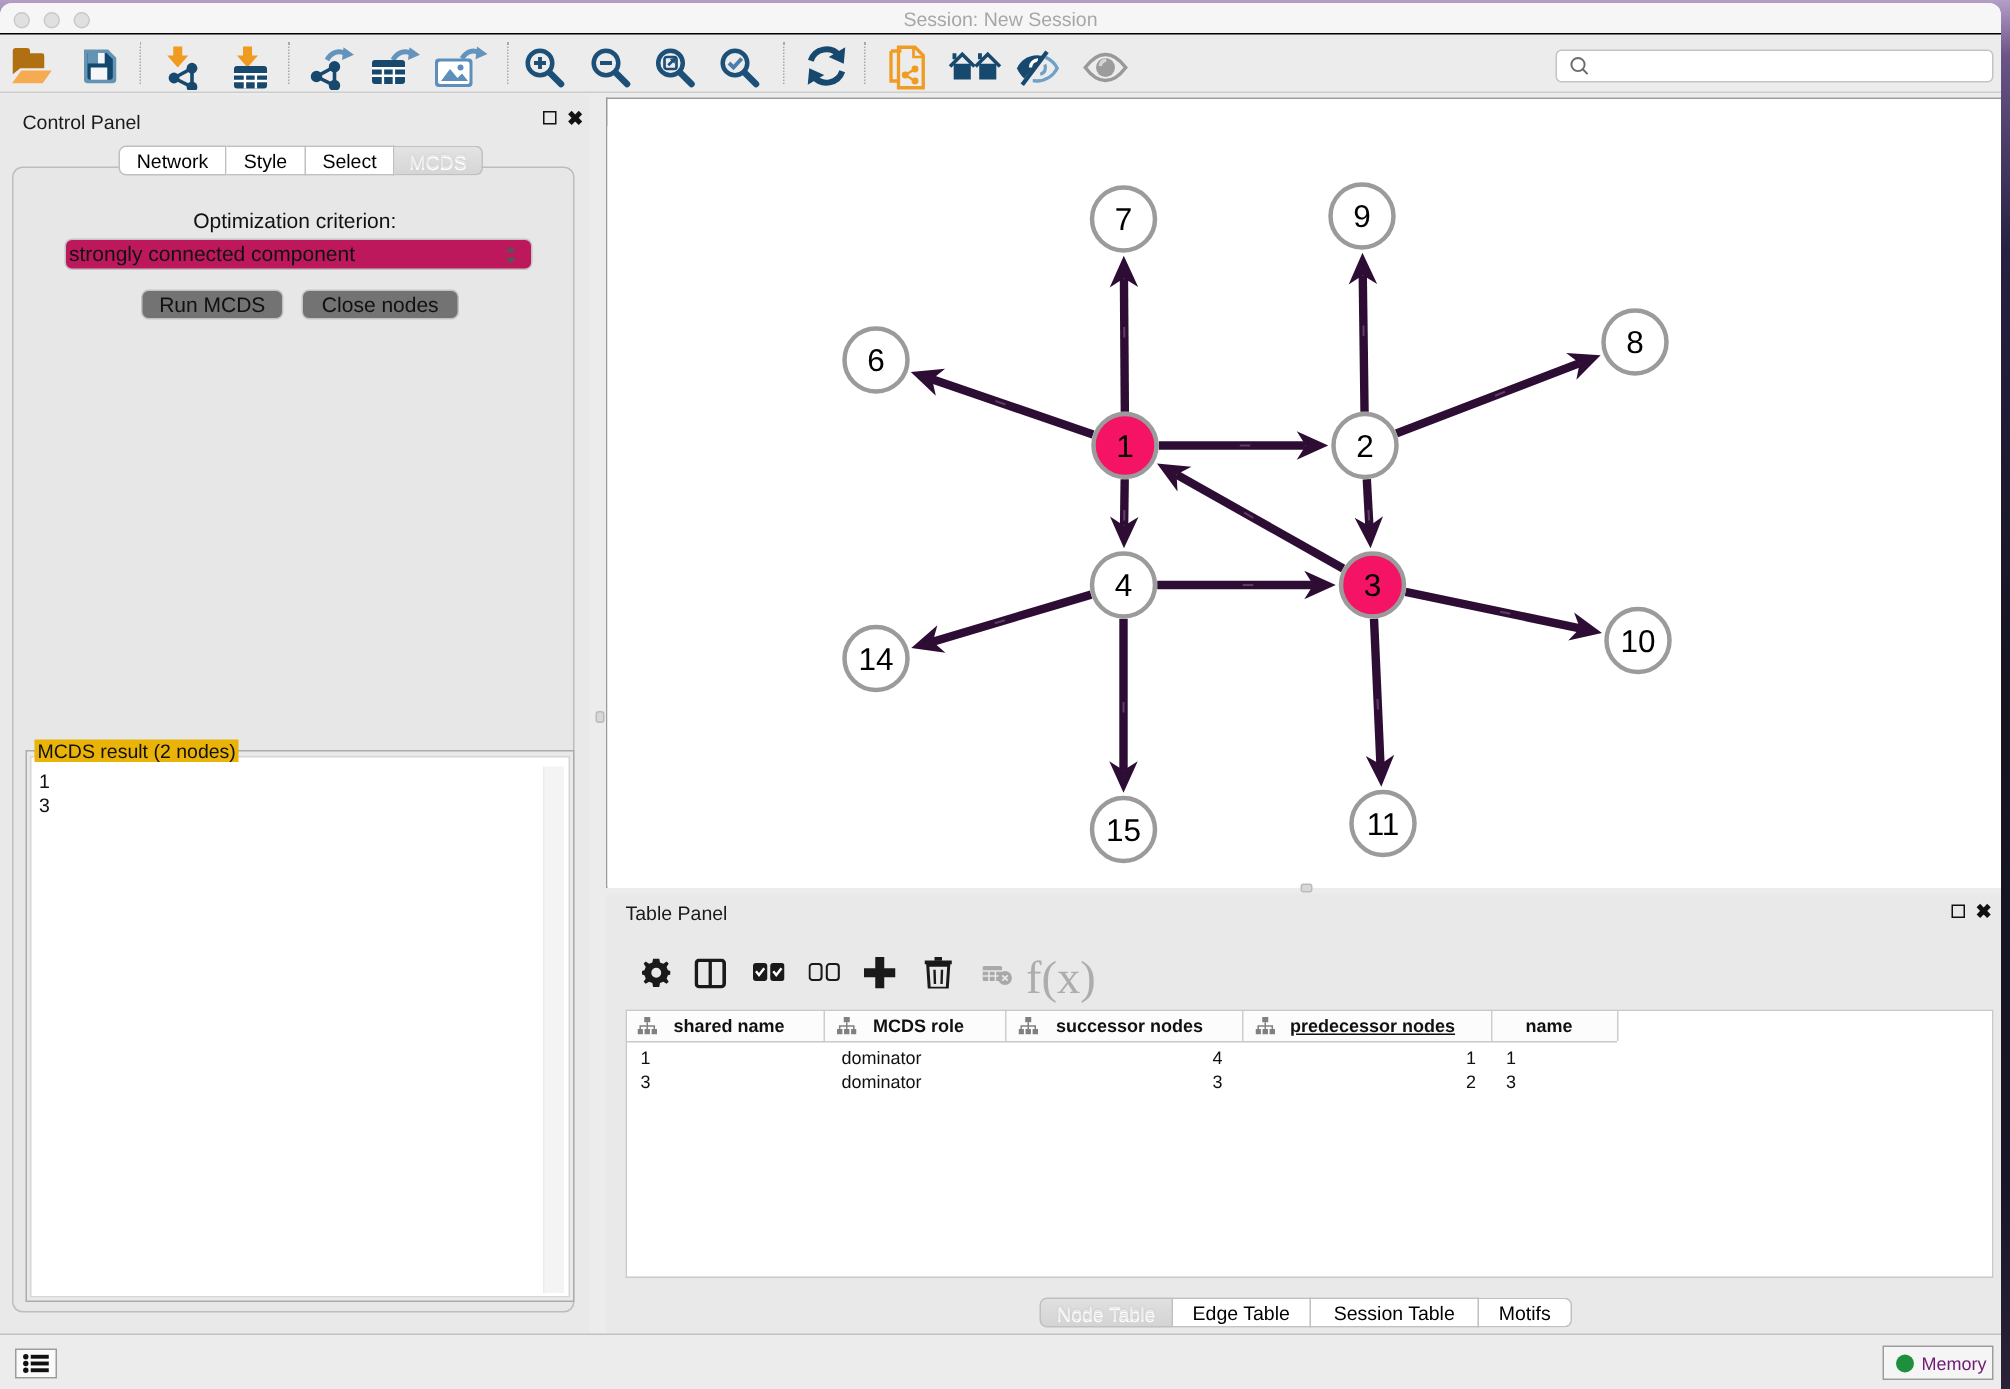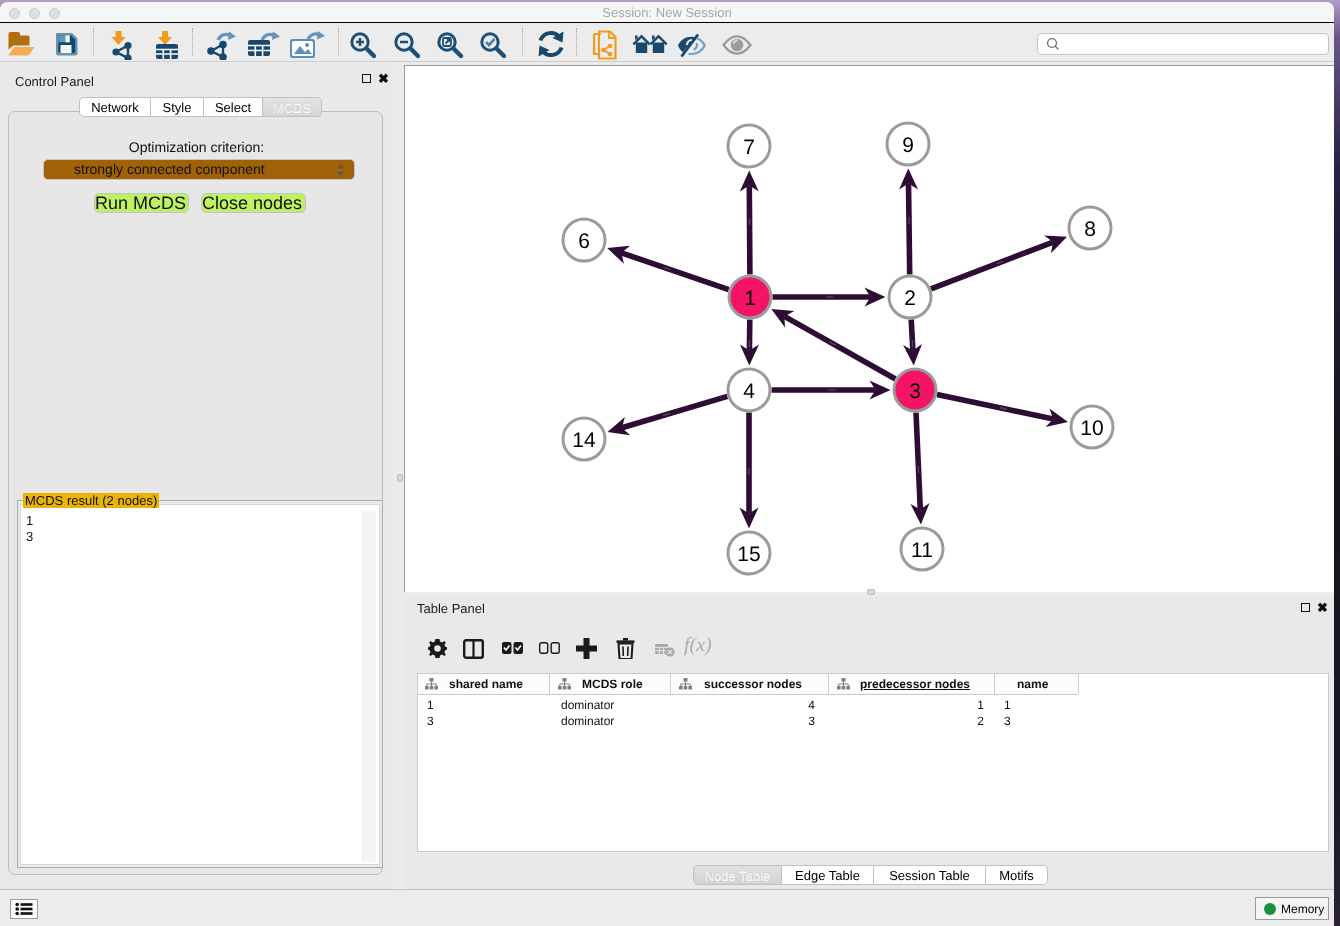--- a/index.html
+++ b/index.html
@@ -19,42 +19,42 @@
 .cpanel{position:absolute;left:0;top:61px;width:393px;height:826px;background:#e9e9e9;}
 .panel-title{font-size:13px;color:#1a1a1a;}
 .float-ic{position:absolute;width:9px;height:9px;border:1.5px solid #111;box-sizing:border-box;}
 .close-ic{position:absolute;font-size:13px;color:#111;font-weight:bold;line-height:1;}
 .tabpane{position:absolute;left:8px;top:48px;width:375px;height:764px;border:1px solid #bdbdbd;border-radius:7px;background:#e7e7e7;box-sizing:border-box;}
 .tabrow{position:absolute;left:79px;top:34px;height:20px;display:flex;z-index:3;}
 .tab{height:20px;line-height:20px;text-align:center;font-size:13px;background:#fff;border:1px solid #c0c0c0;border-left:none;box-sizing:border-box;color:#000;}
 .tab:first-child{border-left:1px solid #c0c0c0;border-radius:5px 0 0 5px;}
 .tab.sel{background:linear-gradient(#e3e3e3,#d6d6d6);color:#e8e8e8;text-shadow:0 1px 0 #fff,0 0 1px #bbb;border-radius:0 5px 5px 0;}
 .optlabel{position:absolute;left:0;top:76px;width:100%;text-align:center;font-size:14px;color:#111;}
-.combo{position:absolute;left:43px;top:96px;width:312px;height:21px;background:#a16207;border:1px solid #c3c3c3;border-radius:5px;box-sizing:border-box;font-size:14px;line-height:19px;padding-left:30px;color:#111;}
-.btn{position:absolute;height:20px;background:#bef264;border:1px solid #c3c3c3;border-radius:5px;box-sizing:border-box;font-size:18px;text-align:left;line-height:18px;color:#111;}
+.combo{position:absolute;left:43px;top:96px;width:312px;height:21px;background:#be185d;border:1px solid #c3c3c3;border-radius:5px;box-sizing:border-box;font-size:14px;line-height:19px;padding-left:2px;color:#111;}
+.btn{position:absolute;height:20px;background:#737373;border:1px solid #c3c3c3;border-radius:5px;box-sizing:border-box;font-size:14px;text-align:center;line-height:18px;color:#111;}
 .fieldset{position:absolute;left:17px;top:437px;width:366px;height:368px;border:1px solid #ababab;box-sizing:border-box;background:#e9e9e9;}
 .fs-legend{position:absolute;left:5px;top:-8px;background:#eab308;padding:0 2px;font-size:13px;color:#111;z-index:2;}
 .fs-white{position:absolute;left:2px;top:3px;right:2px;bottom:2px;background:#fff;border:1px solid #d6d6d6;}
 
 .netwin{position:absolute;left:404px;top:63px;width:930px;height:527px;border:1px solid #9a9a9a;border-right:none;box-sizing:border-box;background:#fff;}
 .net-titlebar{position:absolute;left:0;top:0;width:100%;height:18px;background:linear-gradient(#f6f6f6,#d4d4d4);border-bottom:1px solid #9f9f9f;}
 .net-title{position:absolute;top:2px;width:100%;text-align:center;font-size:13px;color:#111;}
 .tlb{position:absolute;top:3px;width:12px;height:12px;border-radius:50%;box-sizing:border-box;}
 .canvas{position:absolute;left:0;top:18px;width:929px;height:508px;background:#fff;}
 
 .tpanel{position:absolute;left:404px;top:594px;width:936px;height:293px;background:#e9e9e9;}
 .tbl{position:absolute;left:13px;top:77px;width:912px;height:179px;background:#fff;border:1px solid #c9c9c9;box-sizing:border-box;font-size:12px;}
 .btabs{position:absolute;left:289px;top:269px;height:20px;display:flex;font-size:13px;}
 .btab{height:20px;line-height:20px;text-align:center;background:#fff;border:1px solid #c0c0c0;border-left:none;box-sizing:border-box;}
 .btab:first-child{border-left:1px solid #c0c0c0;border-radius:5px 0 0 5px;}
 .btab:last-child{border-radius:0 5px 5px 0;}
 .btab.sel{background:linear-gradient(#e0e0e0,#d4d4d4);color:#ededed;text-shadow:0 1px 0 #fff,0 0 1px #aaa;}
 
 .statusbar{position:absolute;left:0;top:887px;width:100%;height:37px;background:#ececec;border-top:1px solid #c2c2c2;}
-.mem-btn{position:absolute;left:1255px;top:7px;width:74px;height:23px;background:#f5f5f5;border:1px solid #9c9c9c;box-sizing:border-box;font-size:12px;color:#000000;}
+.mem-btn{position:absolute;left:1255px;top:7px;width:74px;height:23px;background:#f5f5f5;border:1px solid #9c9c9c;box-sizing:border-box;font-size:12px;color:#701a75;}
 .stat-btn{position:absolute;left:10px;top:9px;width:28px;height:20px;background:#fafafa;border:1px solid #9c9c9c;box-sizing:border-box;}
 .grip{position:absolute;background:#d8d8d8;border:1px solid #bbb;border-radius:2px;box-sizing:border-box;}
 </style>
 </head>
 <body>
 <div class="win">
   <div class="titlebar">
     <div class="tl" style="left:9px;"></div>
     <div class="tl" style="left:29px;"></div>
     <div class="tl" style="left:49px;"></div>
@@ -344,21 +344,21 @@
         <rect x="0" y="1" width="13" height="10" rx="1" fill="#a9a9a9"></rect>
         <g stroke="#e9e9e9" stroke-width="1">
           <line x1="0" y1="4.4" x2="13" y2="4.4"></line>
           <line x1="0" y1="7.7" x2="13" y2="7.7"></line>
           <line x1="4.3" y1="4.4" x2="4.3" y2="11"></line>
           <line x1="8.6" y1="4.4" x2="8.6" y2="11"></line>
         </g>
         <circle cx="15" cy="9" r="4.6" fill="#a9a9a9"></circle>
         <path d="M13.2 7.2 L16.8 10.8 M16.8 7.2 L13.2 10.8" stroke="#e9e9e9" stroke-width="1.2"></path>
       </svg>
-    <div style="position:absolute;left:280px;top:38px;width:36px;font-family:'Liberation Serif',serif;font-style:italic;font-size:20px;color:#adadad;">f(x)</div>
+    <div style="position:absolute;left:280px;top:38px;width:36px;font-family:'Liberation Serif',serif;font-size:31px;color:#adadad;">f(x)</div>
     <div class="tbl">
       <div style="position:absolute;left:0;top:0;width:660px;height:20px;background:#fcfcfc;border-bottom:1px solid #c9c9c9;"></div>
       <div style="position:absolute;left:131px;top:0;width:1px;height:20px;background:#cdcdcd;"></div>
       <div style="position:absolute;left:252px;top:0;width:1px;height:20px;background:#cdcdcd;"></div>
       <div style="position:absolute;left:410px;top:0;width:1px;height:20px;background:#cdcdcd;"></div>
       <div style="position:absolute;left:576px;top:0;width:1px;height:20px;background:#cdcdcd;"></div>
       <div style="position:absolute;left:660px;top:0;width:1px;height:20px;background:#cdcdcd;"></div>
       <svg style="position:absolute;left:7px;top:4px" width="13" height="12" viewBox="0 0 13 12">
           <g fill="#808080">
             <rect x="4.5" y="0" width="4" height="3.5"></rect>

